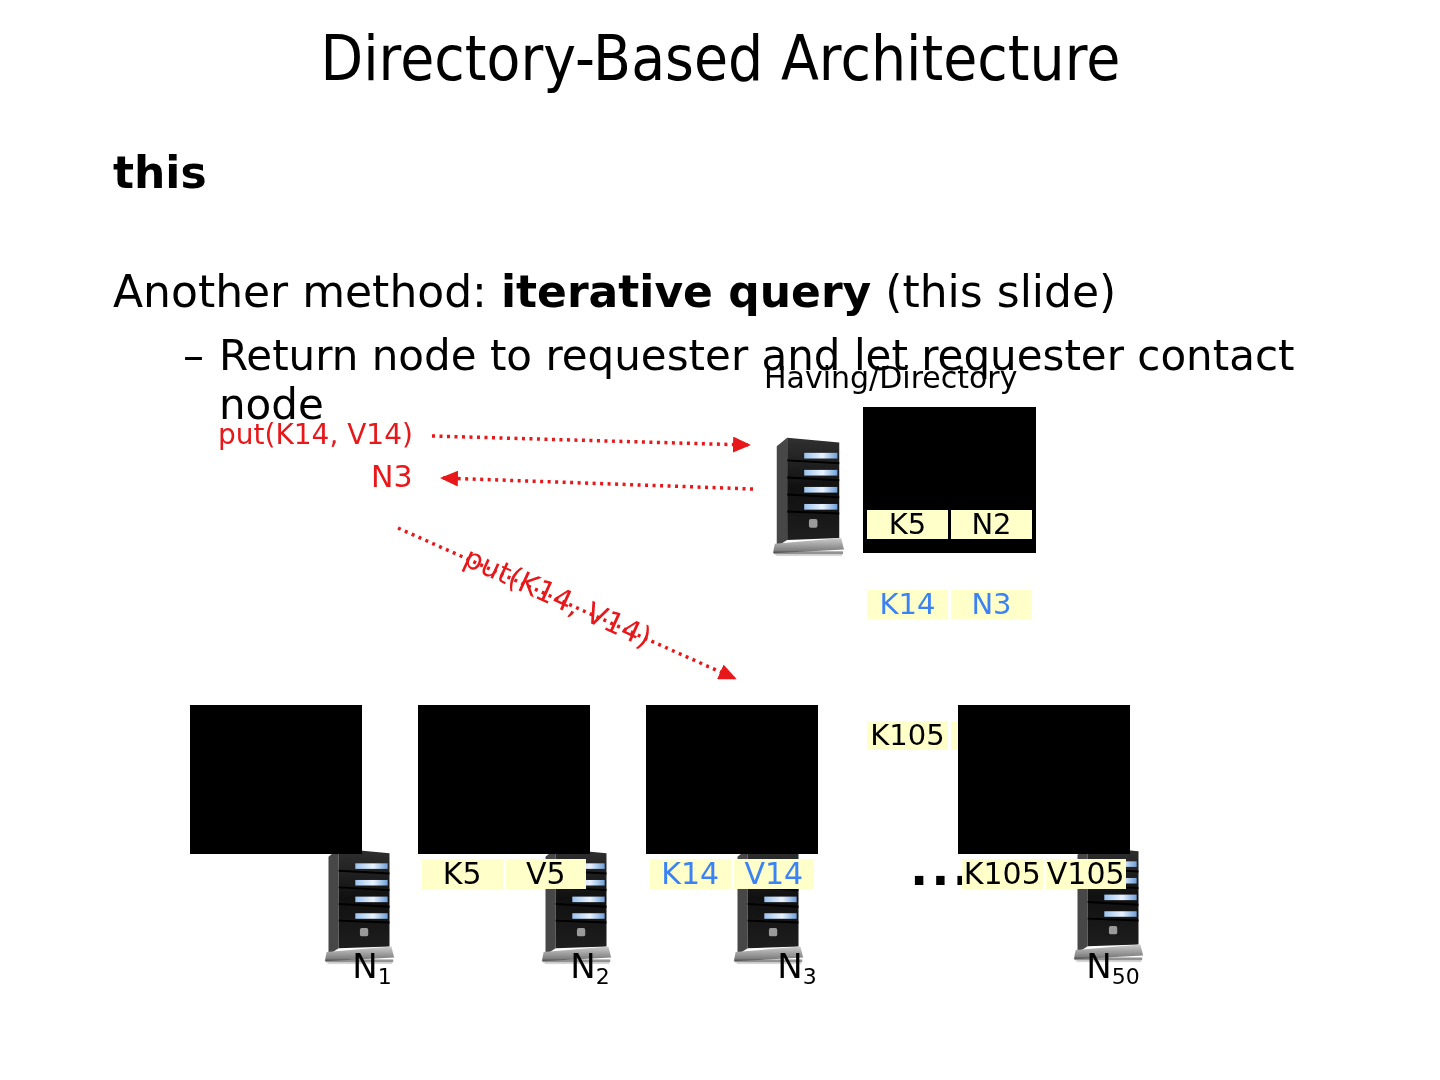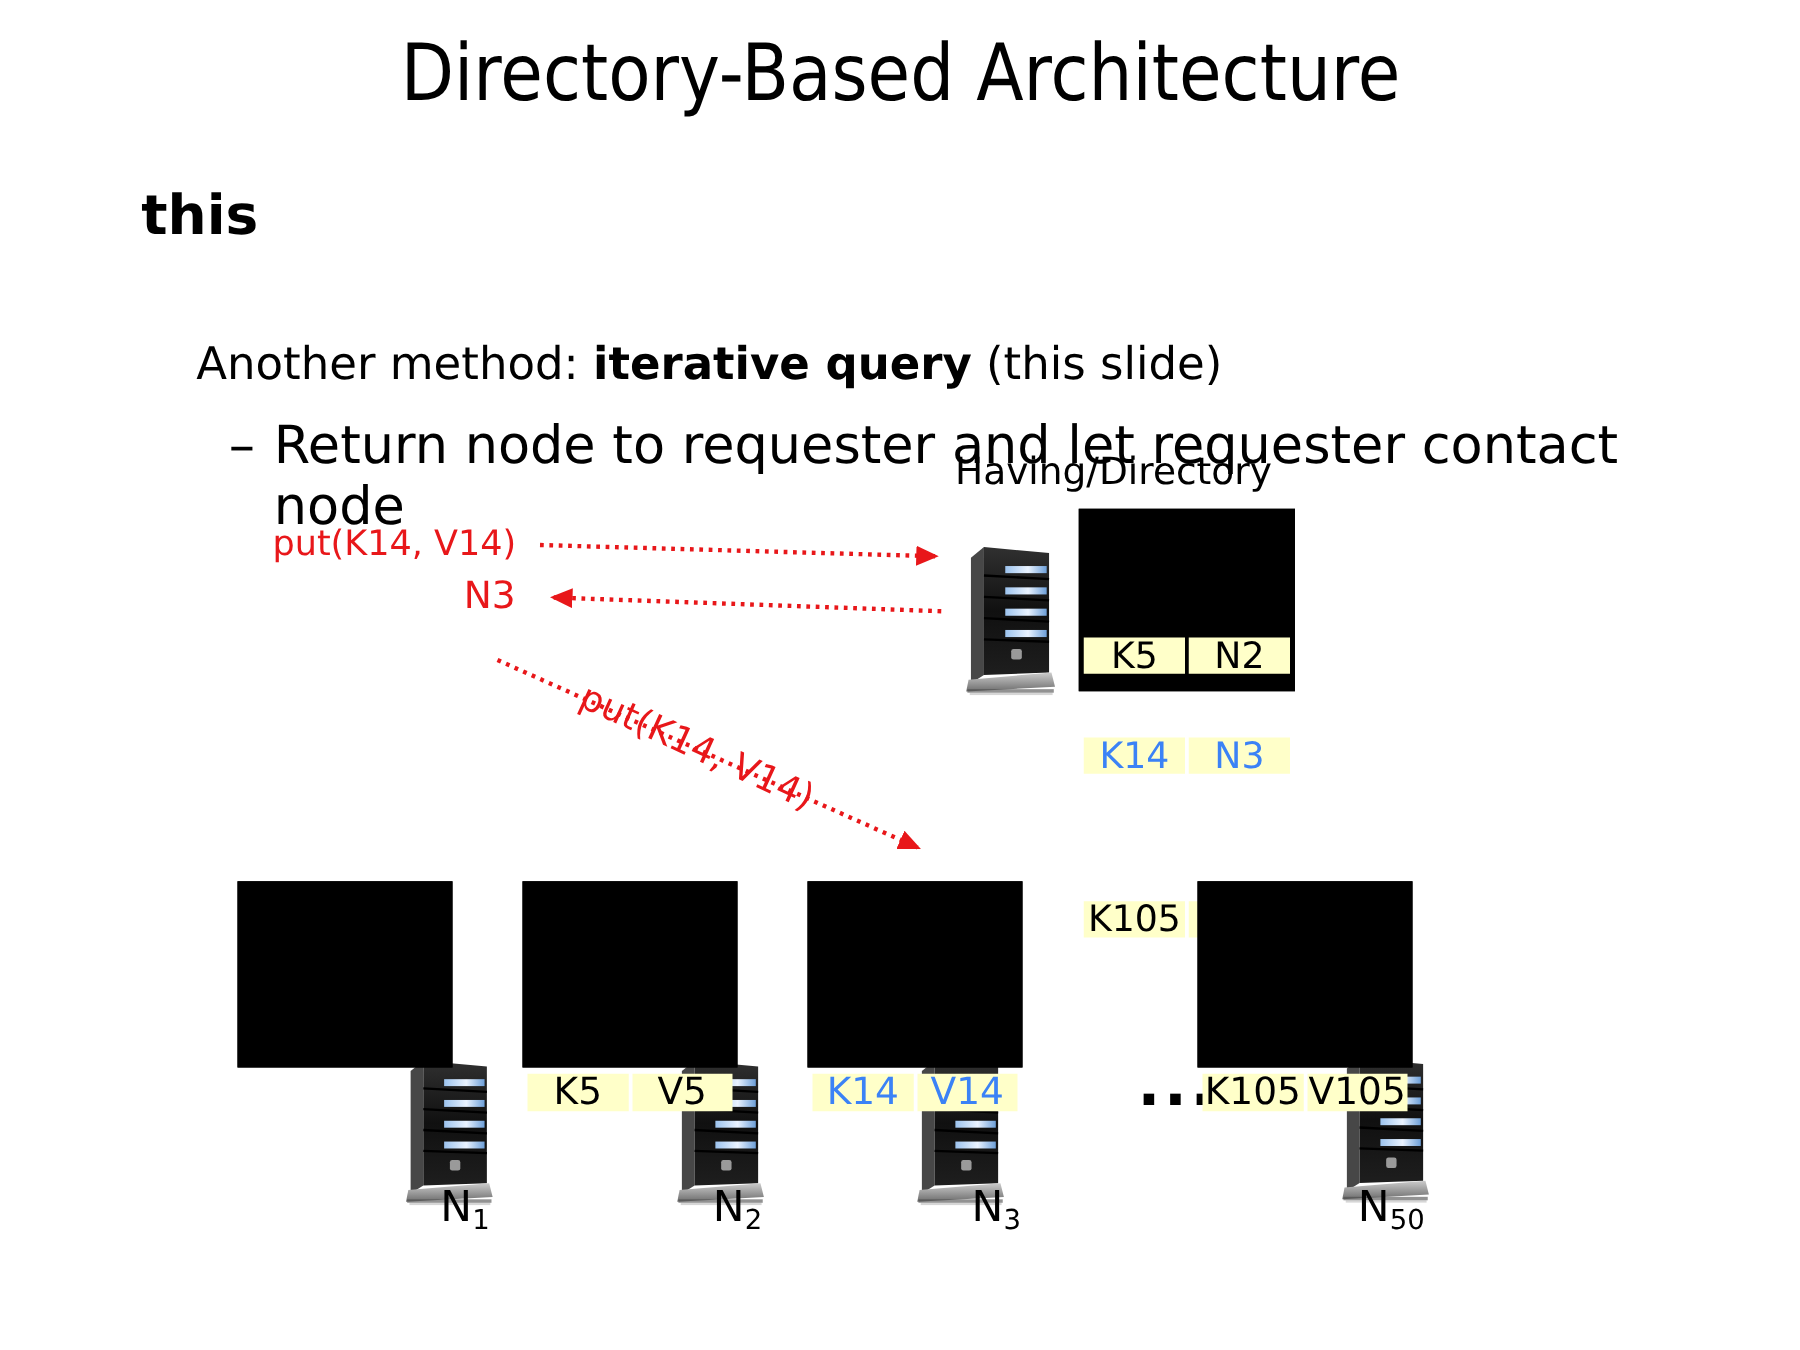--- a/index.html
+++ b/index.html
@@ -9,21 +9,21 @@
     font-family:"DejaVu Sans","Liberation Sans",sans-serif;
     color:#000;
   }
   .abs{position:absolute;}
 
   
   .title-row{top:22px;left:0;width:1440px;display:flex;justify-content:center;z-index:2;}
   .title{display:inline-block;font-size:63px;transform:scaleX(0.88);transform-origin:center;white-space:nowrap;}
 
   .p1{left:113px;top:146px;font-size:44px;line-height:53px;z-index:2;}
-  .p2{left:113px;top:266px;font-size:36px;line-height:52px;z-index:2;margin-left:44px;}
+  .p2{left:113px;top:266px;font-size:44px;line-height:52px;z-index:2;}
   .boxglyph{
     display:inline-block;width:25px;height:8px;border:4px solid #000;
     margin:0 16px 2px 22px;vertical-align:baseline;
   }
   .bullet{left:183px;top:331px;font-size:42px;line-height:49px;z-index:2;padding-left:36px;width:1200px;}
   .bullet .dash{position:absolute;left:0;top:0;}
 
   
   .master-label{left:764px;top:360px;font-size:30px;z-index:3;white-space:nowrap;}
   .red{color:#3b82f6;}

